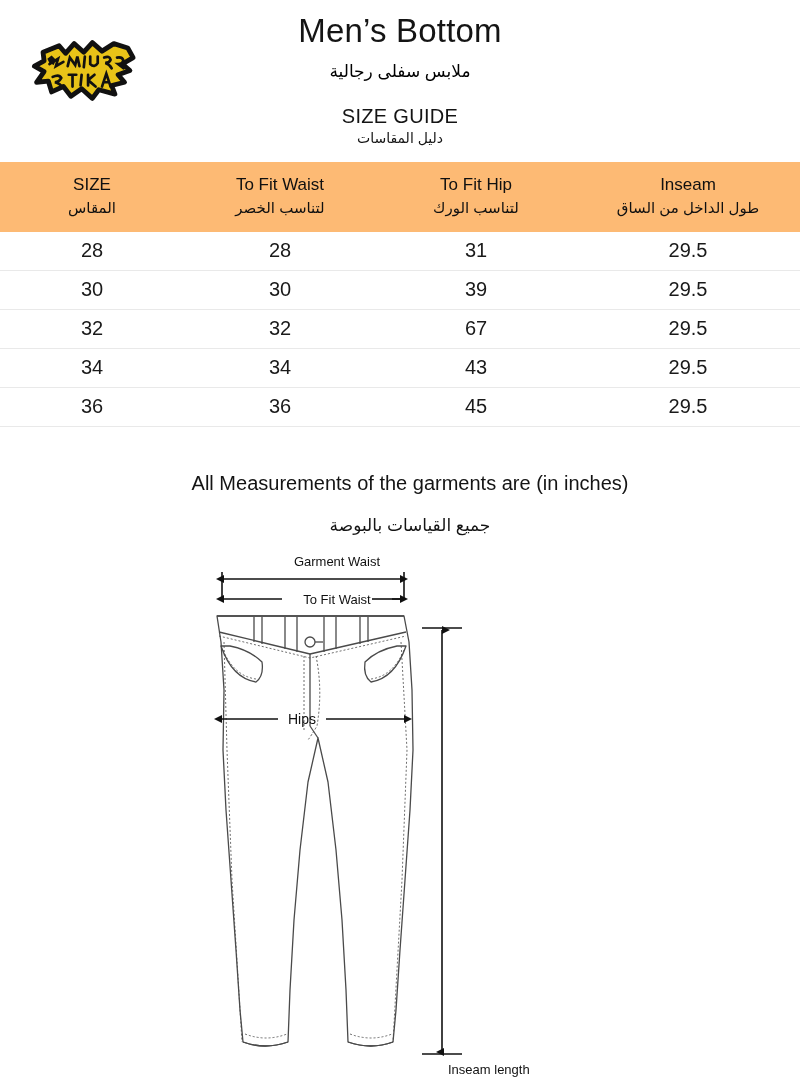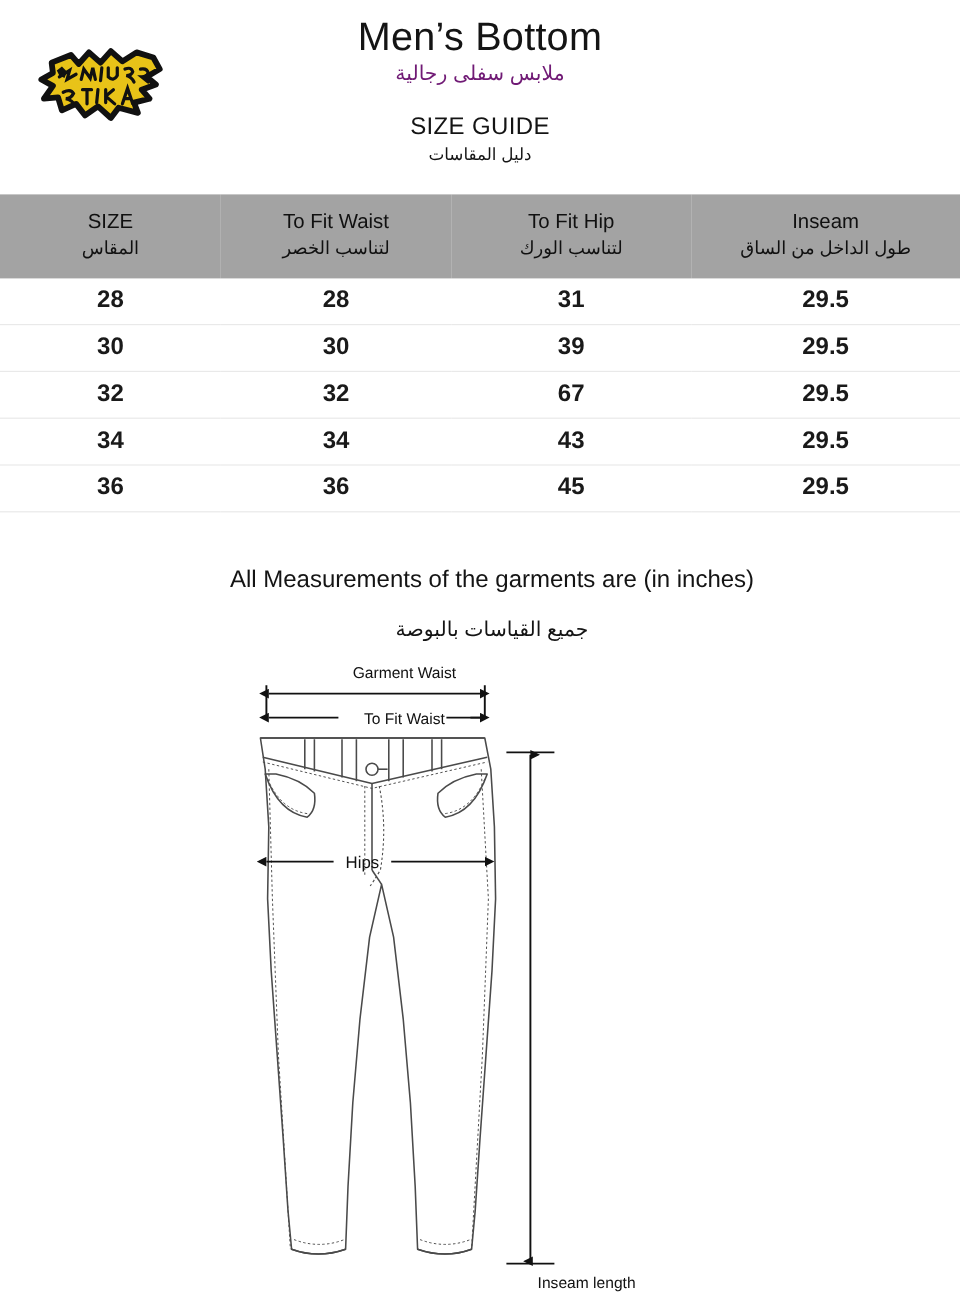--- a/index.html
+++ b/index.html
@@ -18,45 +18,45 @@
   .logo-wrap {
     position: absolute; left: 28px; top: 33px;
     width: 118px; height: 76px;
   }
   .title-block { padding-top: 12px; text-align: center; }
   .main-title {
     font-size: 33px; font-weight: 400; letter-spacing: 0.2px;
     color: #141414; line-height: 1.15;
   }
   .main-title-ar {
-    font-size: 17px; font-weight: 400; color: #701a75;
-    margin-top: 1px; direction: rtl; line-height: 1.3;
+    font-size: 17px; font-weight: 400; color: #000000;
+    margin-top: 11px; direction: rtl; line-height: 1.3;
   }
   .guide-title {
     font-size: 20px; font-weight: 400; color: #141414;
     margin-top: 22px; letter-spacing: 0.3px;
   }
   .guide-title-ar {
     font-size: 14px; color: #141414; margin-top: 2px; direction: rtl;
   }
 
   
   .size-table { width: 800px; border-collapse: collapse; table-layout: fixed; }
-  .size-table thead tr { background: #a3a3a3; margin-left: 40px; }
+  .size-table thead tr { background: #fdba74; margin-left: 40px; }
   .size-table th {
     padding: 12px 2px 14px;
     font-weight: 400;
     vertical-align: middle;
   }
   .th-en { display:block; font-size: 17px; color:#101010; line-height:1.25; }
   .th-ar { display:block; font-size: 15px; color:#101010; direction: rtl; margin-top:3px; line-height:1.3; }
   .size-table tbody td {
     text-align: center;
     font-size: 20px;
-    font-weight: 700;
+    font-weight: 400;
     color: #1a1a1a;
     padding: 7px 0 8px;
     border-bottom: 1px solid #e9e9e9;
   }
   .col-size { width: 23%; }
   .col-waist { width: 24%; }
   .col-hip { width: 25%; }
   .col-inseam { width: 28%; }
 
   

